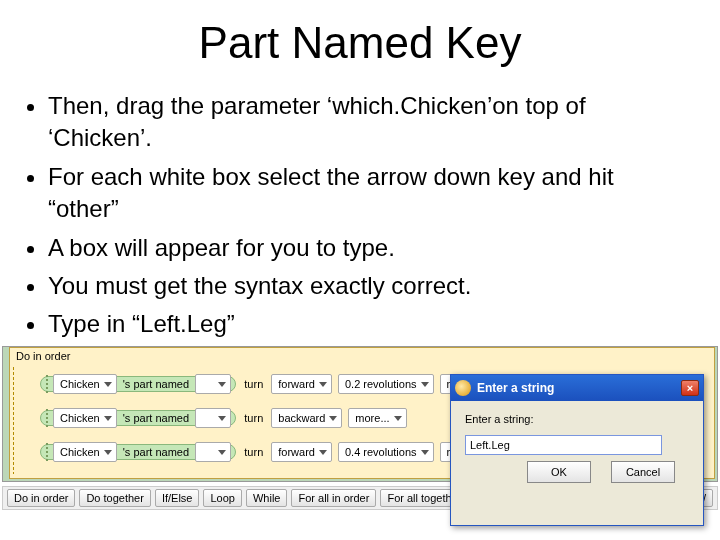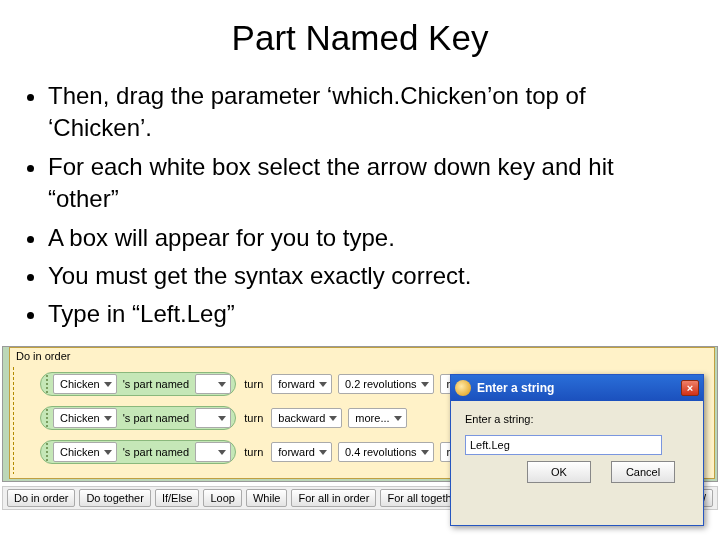--- a/index.html
+++ b/index.html
@@ -1,28 +1,28 @@
 <!DOCTYPE html>
 <html><head>
 <meta charset="utf-8">
 <style>
   * { box-sizing: border-box; margin: 0; padding: 0; }
   body { width: 720px; height: 540px; background: #fff; font-family: Arial, sans-serif; position: relative; overflow: hidden; }
-  .title { font-size: 35px; font-weight: normal; text-align: center; margin-top: 18px; margin-bottom: 22px; font-family: Arial, sans-serif; }
+  .title { font-size: 44px; font-weight: normal; text-align: center; margin-top: 18px; margin-bottom: 22px; font-family: Arial, sans-serif; }
   .bullets { margin: 0 0 0 48px; font-size: 24px; line-height: 1.35; width: 620px; }
   .bullets li { margin-bottom: 6px; list-style: disc; }
   .editor { position: absolute; left: 2px; top: 346px; width: 716px; height: 136px; background: #bcd7b8; border: 1px solid #999; overflow: hidden; }
   .do-order { position: absolute; left: 6px; top: 0; width: 706px; height: 132px; background: #fff2c8; border: 1px solid #c0a040; }
   .do-order-label { font-size: 11px; padding: 2px 6px; font-family: Tahoma, sans-serif; }
   .dot-rail { position: absolute; left: 2px; top: 18px; bottom: 4px; width: 3px; background-image: radial-gradient(#b28b00 1px, transparent 1px); background-size: 3px 5px; }
   .row { position: absolute; left: 30px; height: 28px; display: flex; align-items: center; gap: 6px; font-family: Tahoma, sans-serif; font-size: 11px; }
   .row.r1 { top: 22px; }
   .row.r2 { top: 56px; }
   .row.r3 { top: 90px; }
-  .lime { background: #c5e7b7; border: 1px solid #8ab87c; height: 24px; display: flex; align-items: center; padding: 0 4px; gap: 4px; border-radius: 12px; }
+  .lime { background: #c5e7b7; border: 1px solid #8ab87c; height: 16px; display: flex; align-items: center; padding: 0 4px; gap: 4px; border-radius: 12px; }
   .dots-v { width: 4px; height: 20px; background-image: radial-gradient(#7a9c5e 1px, transparent 1px); background-size: 4px 4px; }
   .pill { background: #fff; border: 1px solid #aaa; padding: 2px 4px 2px 6px; display: flex; align-items: center; gap: 2px; border-radius: 2px; height: 20px; }
   .tri { width: 0; height: 0; border-left: 4px solid transparent; border-right: 4px solid transparent; border-top: 5px solid #555; margin-left: 2px; }
   .plain { padding: 0 2px; }
   .tile-bar { position: absolute; left: 2px; top: 486px; width: 716px; height: 24px; background: #f0f0f0; border: 1px solid #ccc; display: flex; align-items: center; gap: 4px; padding: 0 4px; font-family: Tahoma, sans-serif; font-size: 11px; }
   .tile { background: linear-gradient(#fff,#e4e4e4); border: 1px solid #aaa; padding: 2px 6px; border-radius: 2px; }
   .tile.wait { margin-left: auto; }
   .dialog { position: absolute; left: 450px; top: 374px; width: 254px; height: 152px; background: #ece9d8; border: 1px solid #2656c0; box-shadow: 2px 2px 6px rgba(0,0,0,0.4); }
   .dialog-title { height: 26px; background: linear-gradient(#2a6ed8,#1b50bd); color: #fff; display: flex; align-items: center; gap: 6px; padding: 0 4px; font-family: Tahoma, sans-serif; font-size: 12px; font-weight: bold; }
   .dialog-title .dicon { width: 16px; height: 16px; background: radial-gradient(circle at 40% 40%, #ffe9a8, #e8b03a 70%); border-radius: 50%; }

